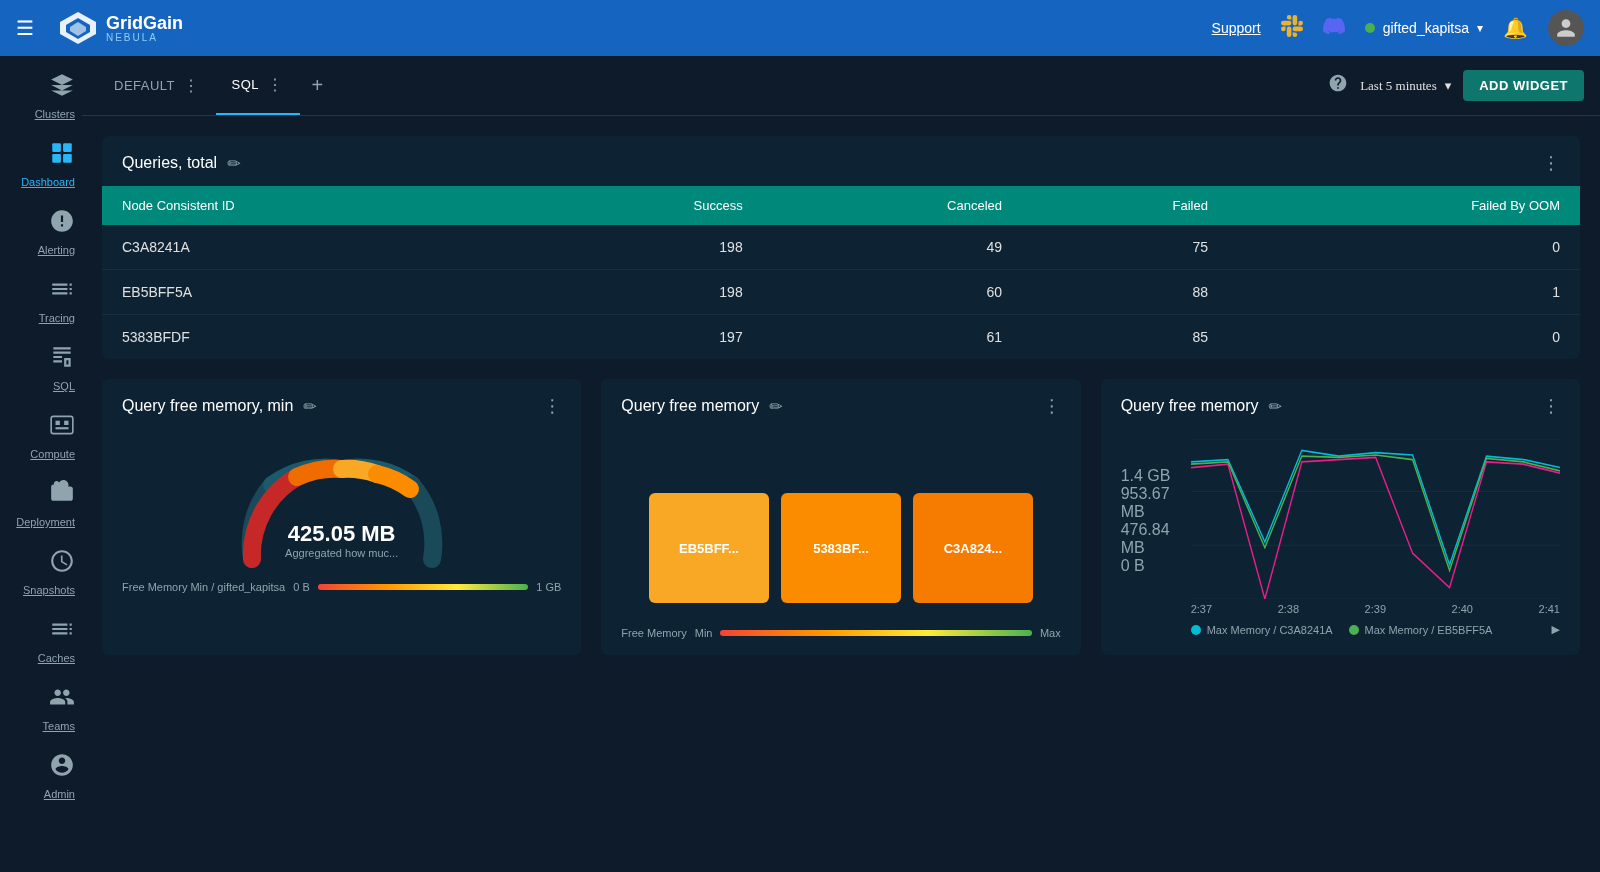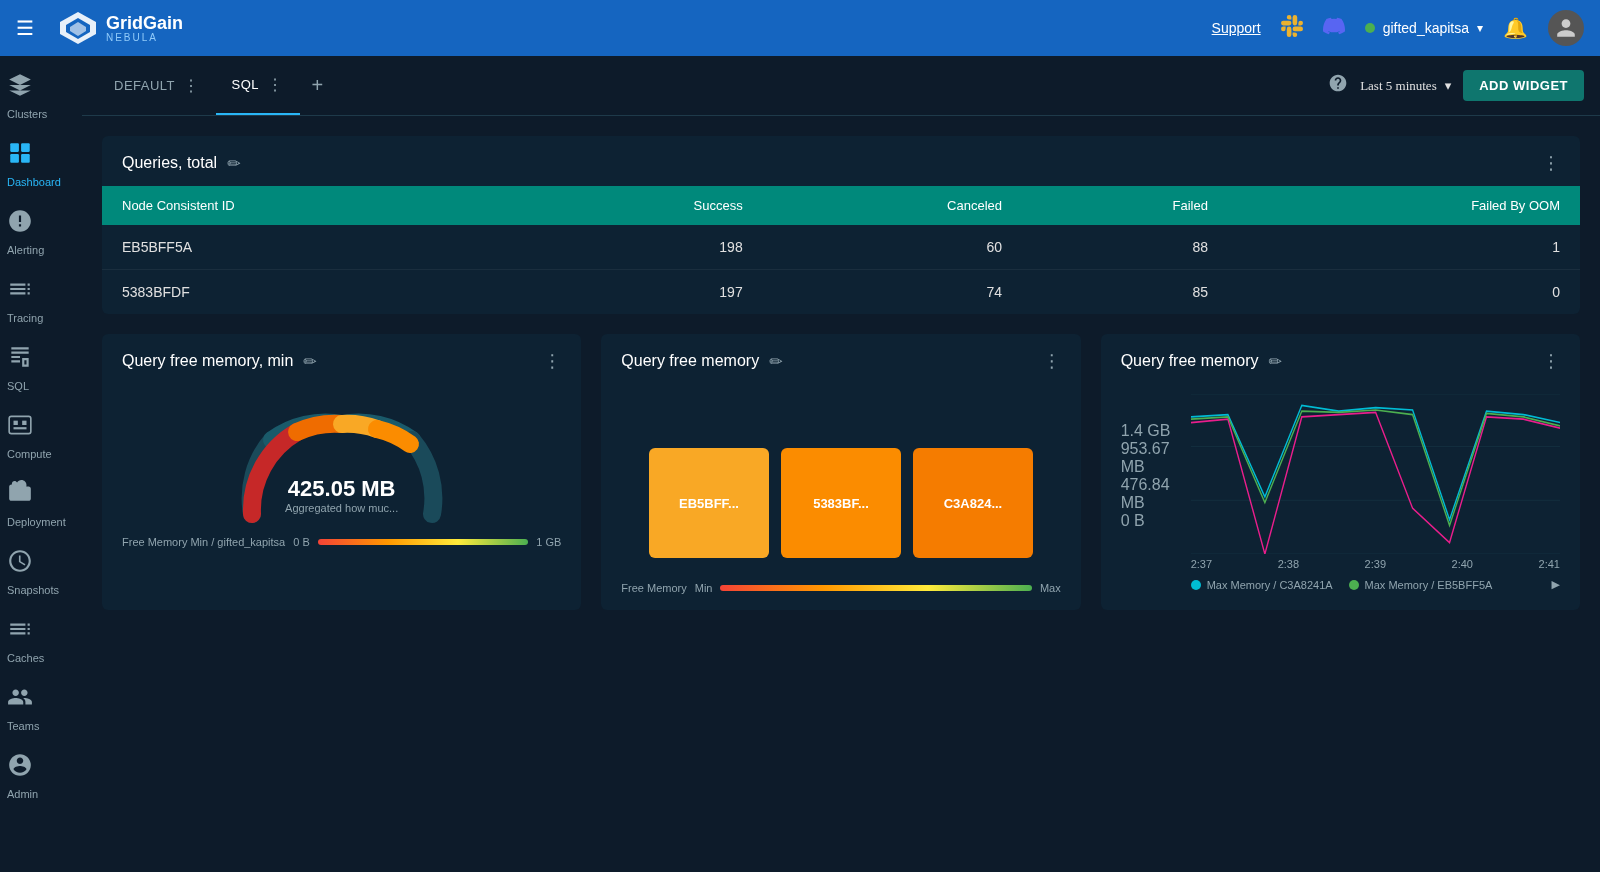--- a/index.html
+++ b/index.html
@@ -40,29 +40,30 @@
       flex-direction: column;
       align-items: center;
       padding: 8px 0;
       gap: 4px;
       overflow-y: auto;
       flex-shrink: 0;
     }
     .sidebar-item {
       display: flex;
       flex-direction: column;
-      align-items: flex-start;
+      align-items: flex-end;
       padding: 8px 4px;
       cursor: pointer;
       border-radius: 6px;
       width: 76px;
       gap: 4px;
       color: #90a4ae;
       font-size: 11px;
       text-align: center;
+      text-decoration: underline;
     }
     .sidebar-item.active { color: #29b6f6; }
     .sidebar-item .icon { font-size: 22px; }
 
     
     .content { flex: 1; overflow-y: auto; background: #0d1b2a; display: flex; flex-direction: column; }
 
     
     .tab-bar {
       background: #0d1b2a;
@@ -393,31 +394,38 @@
           <thead>
             <tr>
               <th>Node Consistent ID</th>
               <th>Success</th>
               <th>Canceled</th>
               <th>Failed</th>
               <th>Failed By OOM</th>
             </tr>
           </thead>
           <tbody id="queries-tbody">
+          <tr>
+    <td>C3A8241A</td>
+    <td>198</td>
+    <td>49</td>
+    <td>75</td>
+    <td>0</td>
+  </tr>
               <tr>
     <td>EB5BFF5A</td>
     <td>198</td>
     <td>60</td>
     <td>88</td>
     <td>1</td>
   </tr>
               <tr>
     <td>5383BFDF</td>
     <td>197</td>
-    <td>74</td>
+    <td>61</td>
     <td>85</td>
     <td>0</td>
   </tr>
             </tbody>
         </table>
       </div>
 
       <div class="bottom-widgets">
 
         <div class="widget-card">

